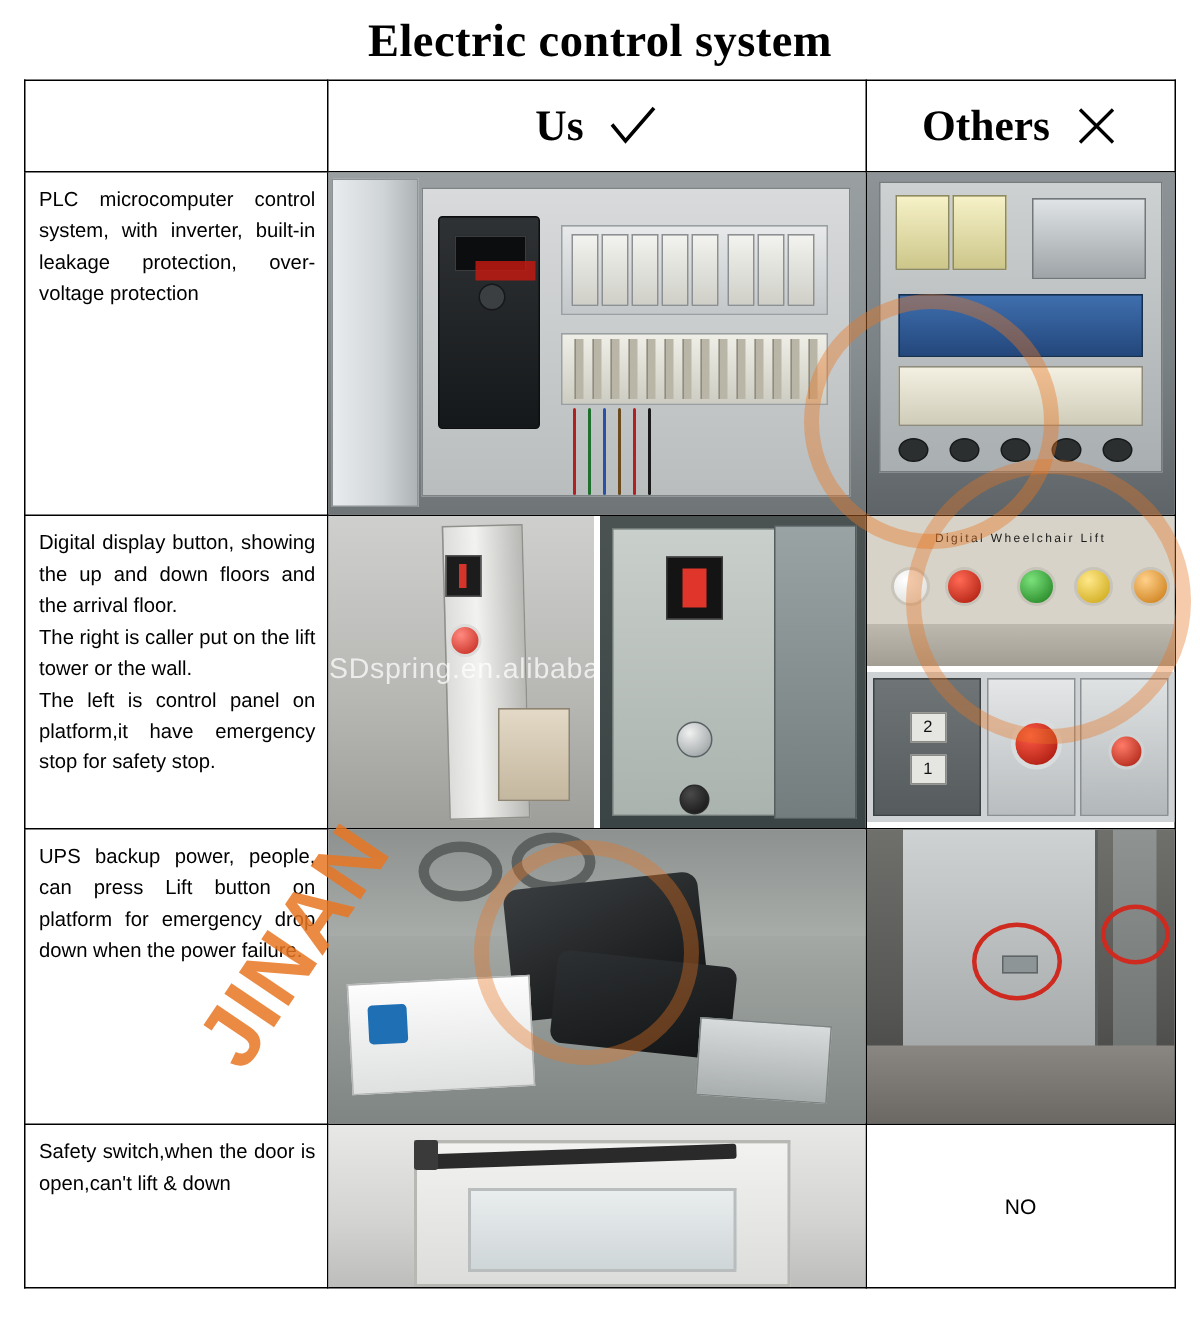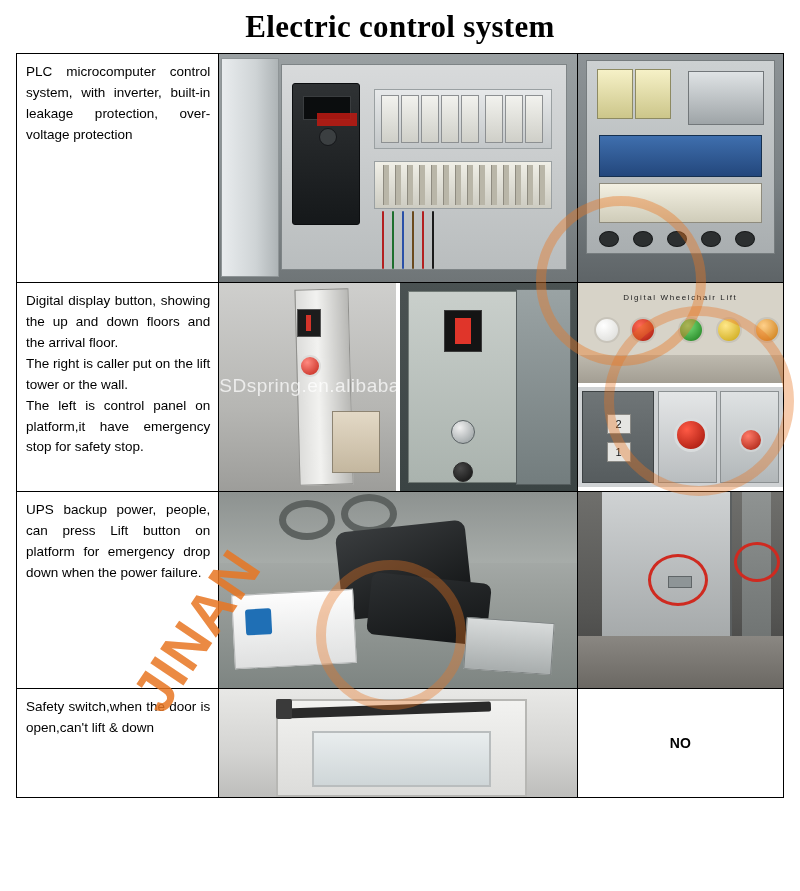--- a/index.html
+++ b/index.html
@@ -369,21 +369,20 @@
   }
   .door7 .sw2 {
     position:absolute; left:16%; top:10px; width:16px; height:20px;
     background:#3a3a3a; border-radius:2px;
   }
 
   .no-cell {
     text-align:center;
     vertical-align: middle;
     font-size: 14px;
-    font-weight: bold;
   }
 
   
   .wm-layer {
     position:absolute; inset:0; pointer-events:none;
   }
   .wm-ring {
     position:absolute; border-radius:50%;
     border: 10px solid rgba(232,118,34,0.75);
   }
@@ -403,20 +402,43 @@
   <div class="title">Electric control system</div>
 
   <table class="compare">
     <colgroup>
       <col class="c-text">
       <col class="c-us">
       <col class="c-other">
     </colgroup>
     <tbody>
 
+      <tr>
+        <td class="hdr-cell"></td>
+        <td class="hdr-cell">
+          <div class="hdr-inner">
+            <span class="hdr-label">Us</span>
+            <span class="mark">
+              <svg width="34" height="30" viewBox="0 0 34 30">
+                  <path d="M3 14 L12 25 L31 3" fill="none" stroke="#000" stroke-width="2.4"></path>
+                </svg>
+            </span>
+          </div>
+        </td>
+        <td class="hdr-cell">
+          <div class="hdr-inner">
+            <span class="hdr-label">Others</span>
+            <span class="mark">
+              <svg width="30" height="30" viewBox="0 0 30 30">
+                  <path d="M4 4 L26 26 M26 4 L4 26" fill="none" stroke="#000" stroke-width="2.2"></path>
+                </svg>
+            </span>
+          </div>
+        </td>
+      </tr>
 
       <tr>
         <td>
           <div class="desc">PLC  microcomputer control  system,  with inverter, built-in leakage protection,  over-voltage protection</div>
         </td>
         <td class="cellpad">
           <div class="photo cab" style="height:228px;">
             <div class="door"></div>
             <div class="box">
               <div class="inv">

